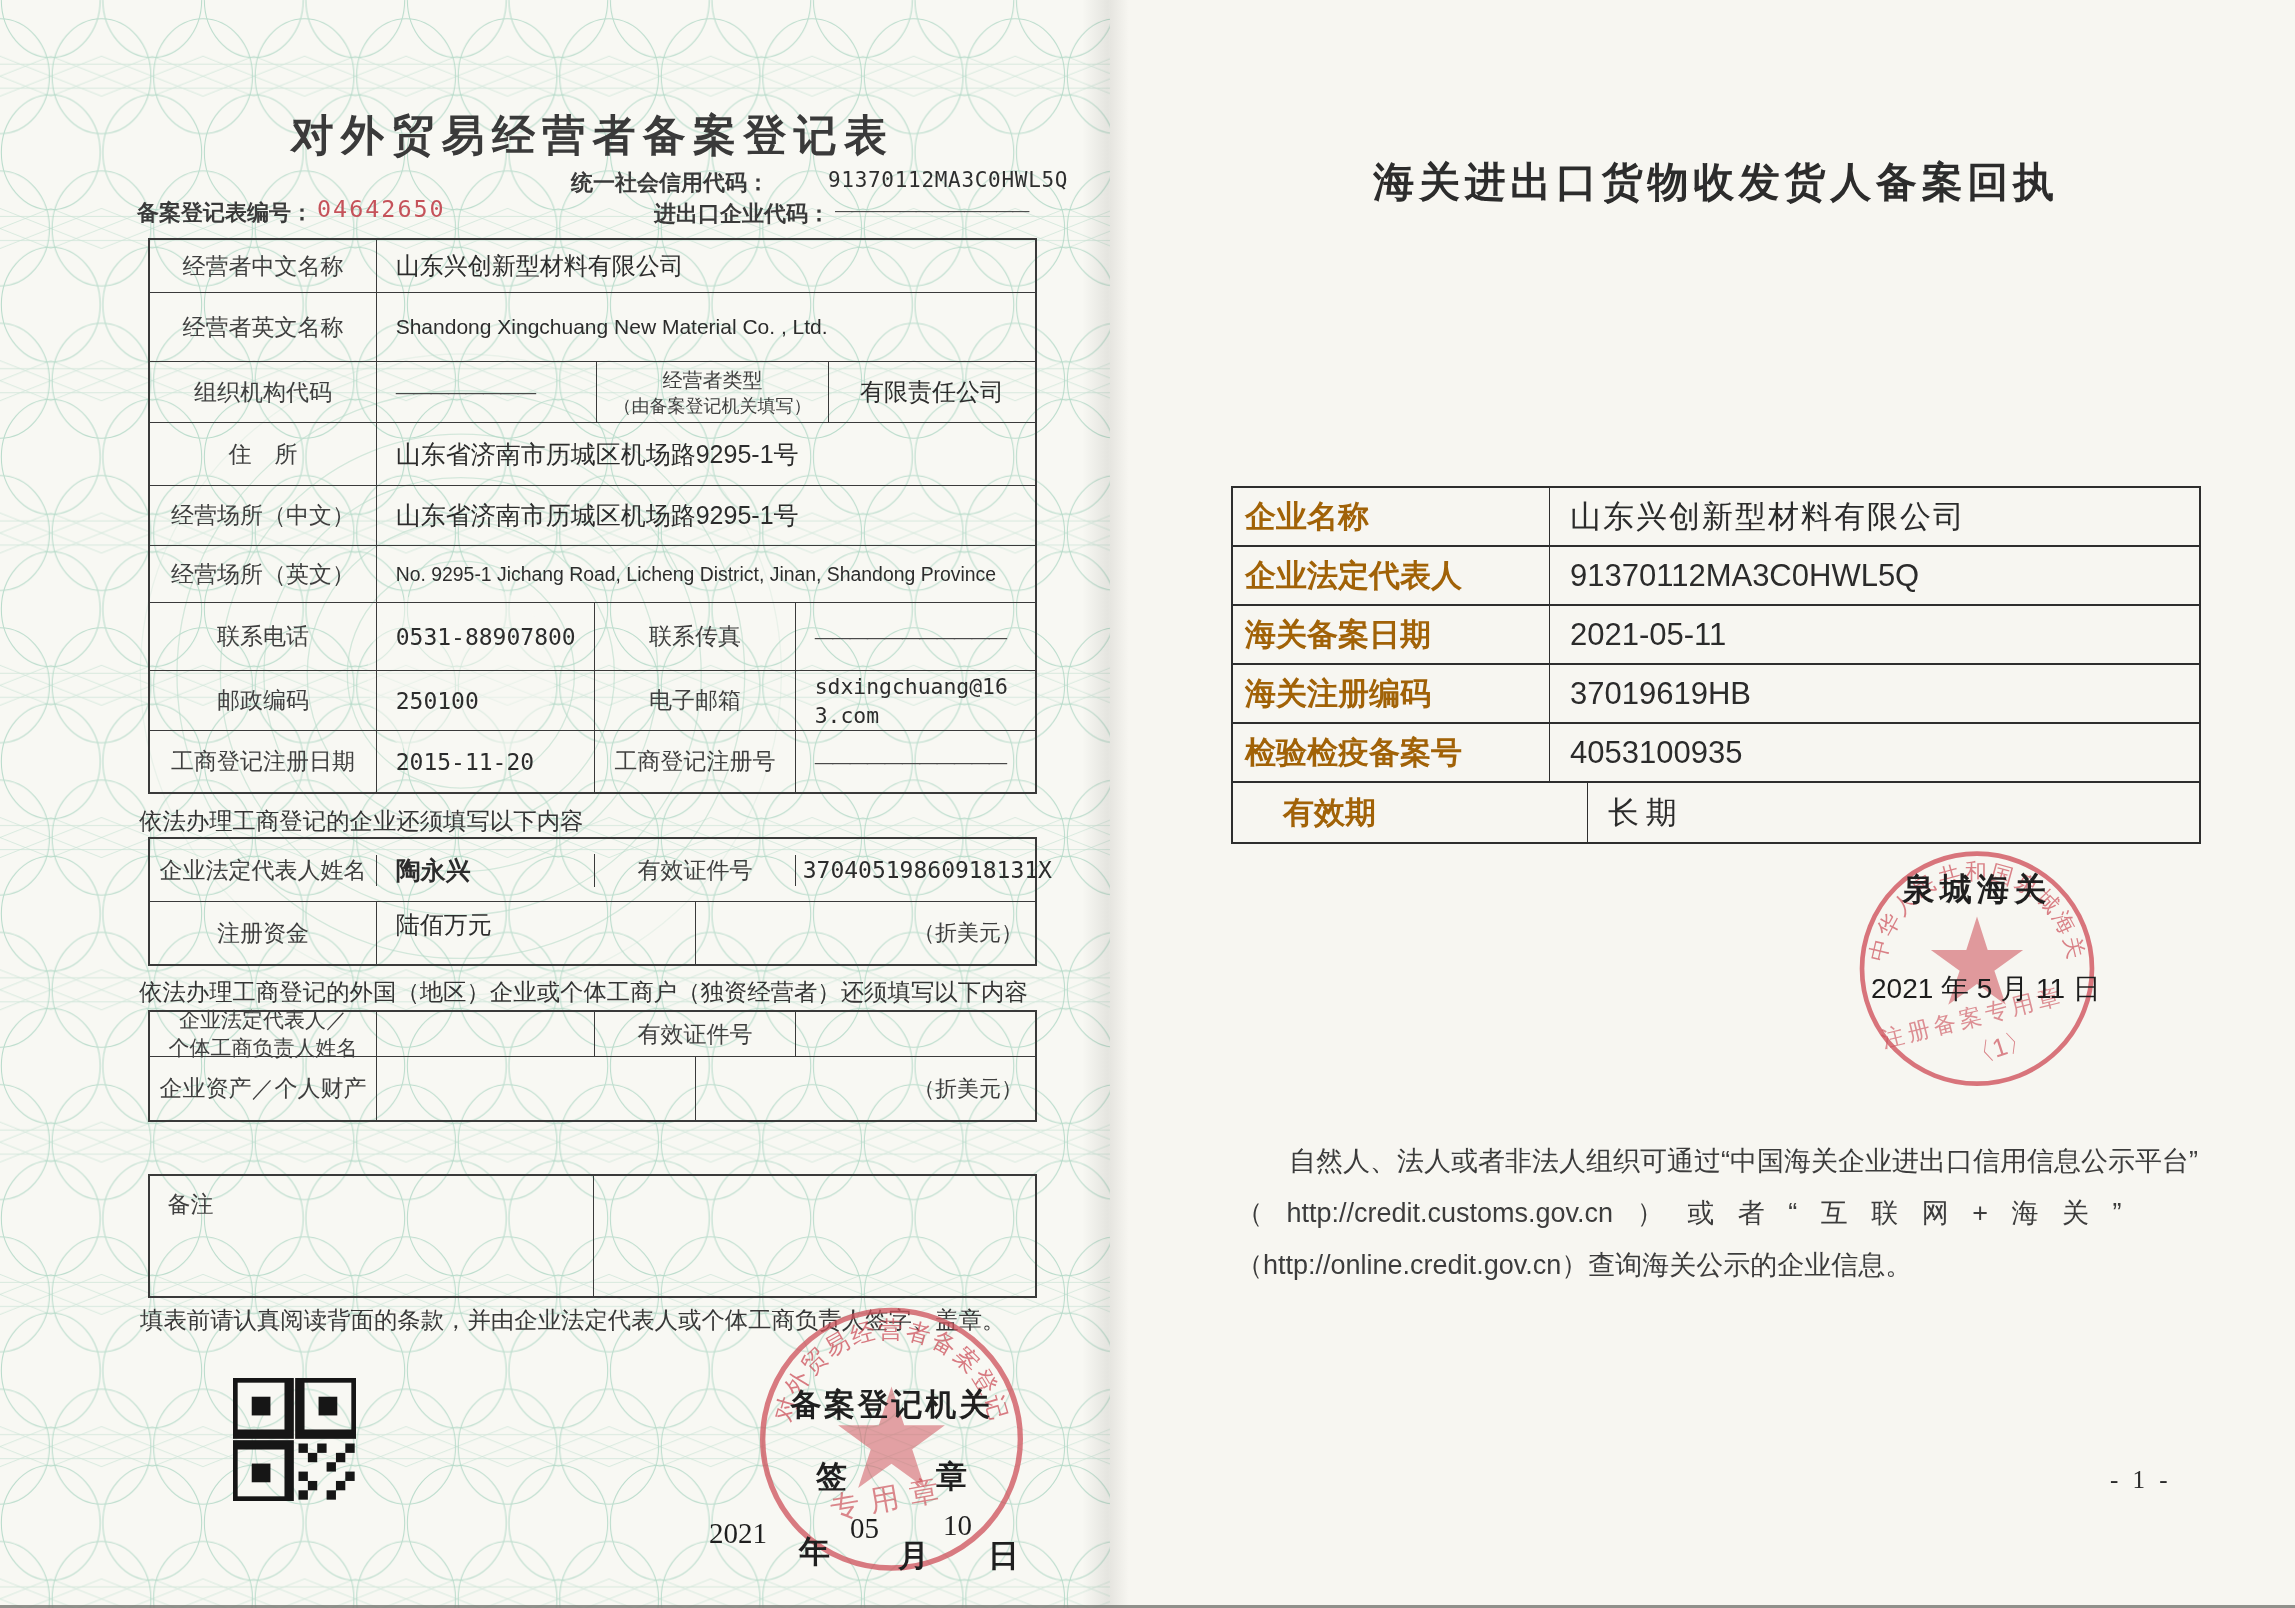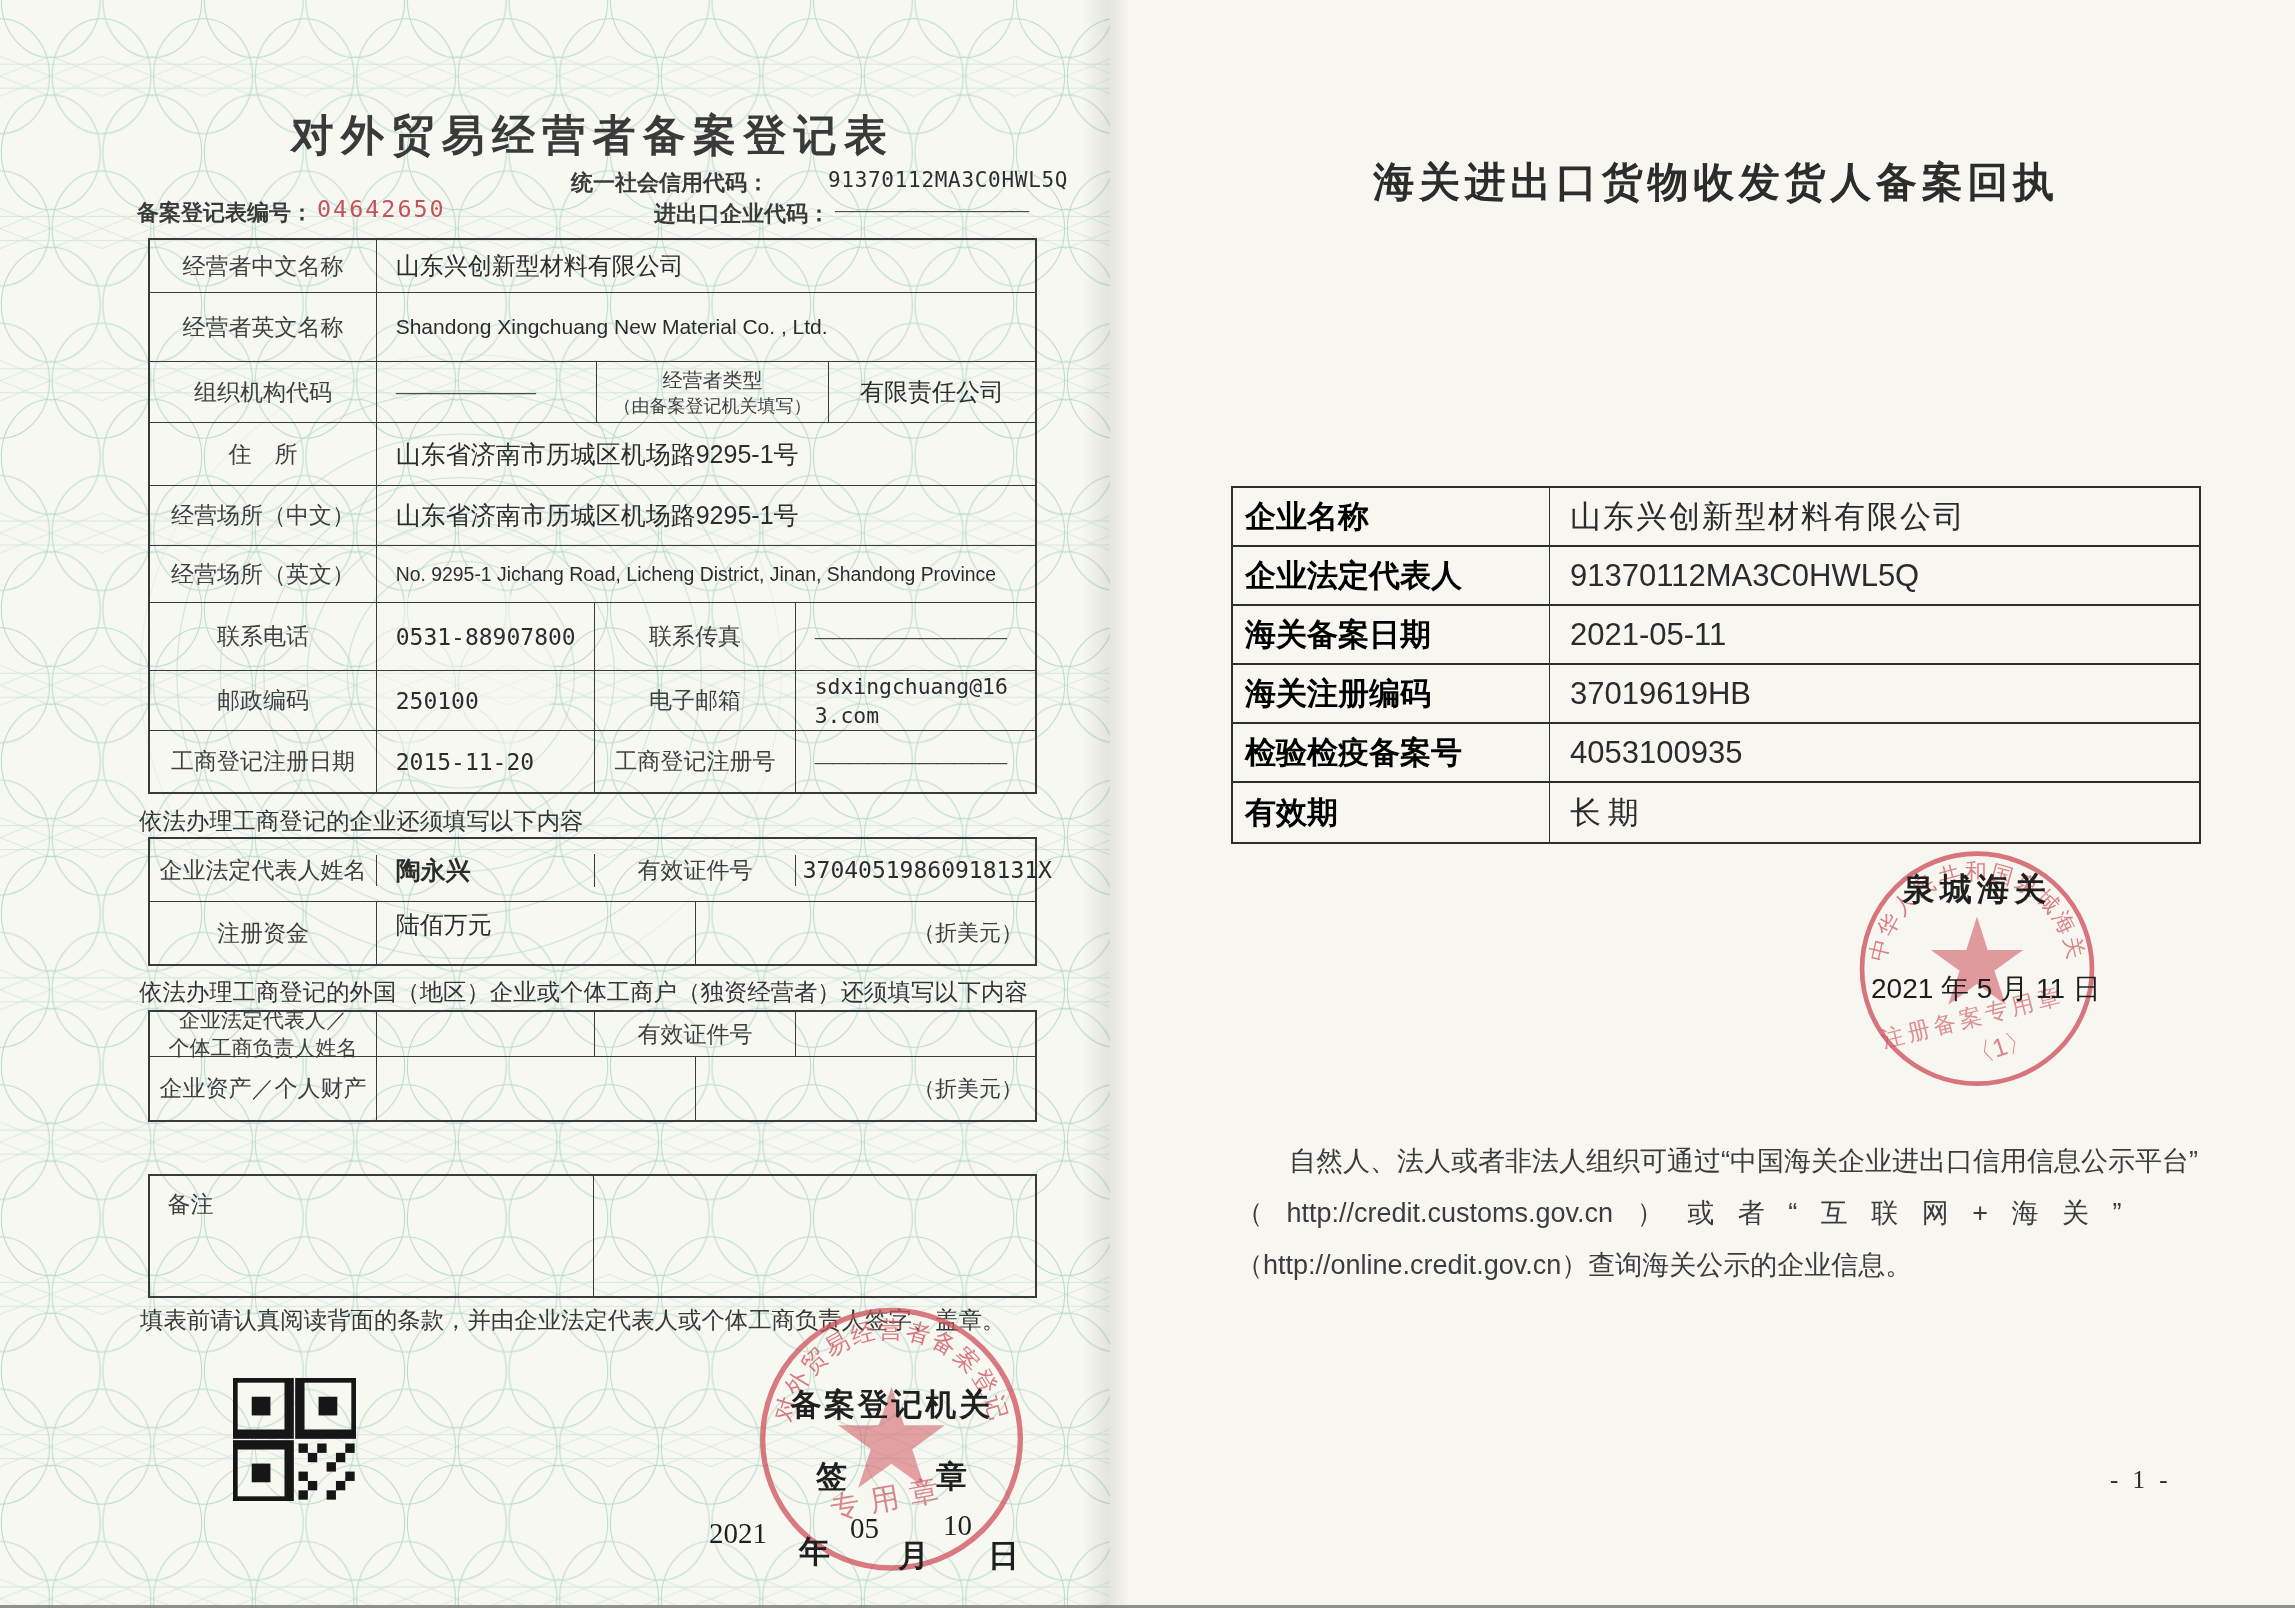--- a/index.html
+++ b/index.html
@@ -32,21 +32,21 @@
   .grow{flex:1;}
   .dashes{color:#4a4a4a;font-size:18.7px;letter-spacing:-1.3px;}
   .note-cell{justify-content:flex-end;padding-right:12px;font-size:22px;color:#3f3f3f;}
   .sec-title{font-size:23.4px;color:#353535;}
   
   .r-title{left:1231px;top:155px;width:970px;text-align:center;font-size:41px;font-weight:bold;
            letter-spacing:4.7px;color:#2c2c2c;}
   .r-tbl .trow{border-bottom:2px solid #2e2e2e;}
   .r-tbl .trow:last-child{border-bottom:none;}
   .r-lbl{width:317px;flex:none;border-right:1.3px solid #2e2e2e;padding-left:12px;
-         font-size:31px;font-weight:600;color:#000000;display:flex;align-items:center;box-sizing:border-box;}
+         font-size:31px;font-weight:600;color:#a16207;display:flex;align-items:center;box-sizing:border-box;}
   .r-val{flex:1;display:flex;align-items:center;padding-left:20px;font-size:31px;color:#2b2b2b;}
   .para{width:975px;font-size:27px;color:#3c3c3c;line-height:52px;}
   
   .stamp-overlay{color:#1f1f1f;z-index:5;}
   .svg-abs{position:absolute;z-index:4;}
 </style>
 </head>
 <body>
 
 <div id="page-left" class="abs">
@@ -247,21 +247,21 @@
       <div class="r-val">2021-05-11</div>
     </div>
     <div class="trow" style="height:59px;">
       <div class="r-lbl">海关注册编码</div>
       <div class="r-val">37019619HB</div>
     </div>
     <div class="trow" style="height:59px;">
       <div class="r-lbl">检验检疫备案号</div>
       <div class="r-val">4053100935</div>
     </div>
-    <div class="trow" style="height:59px;">
+    <div class="trow" style="height:59px;padding-left:38px;">
       <div class="r-lbl">有效期</div>
       <div class="r-val" style="letter-spacing:6.7px;">长期</div>
     </div>
   </div>
 
   <svg class="svg-abs" style="left:740px;top:843px;" width="254" height="254" viewBox="0 0 380 380">
     <defs>
       <path id="rsRing" d="M 52,192 A 138,138 0 1 1 328,192"></path>
     </defs>
     <circle cx="190" cy="188" r="172" fill="none" stroke="rgba(207,84,94,0.8)" stroke-width="7"></circle>

